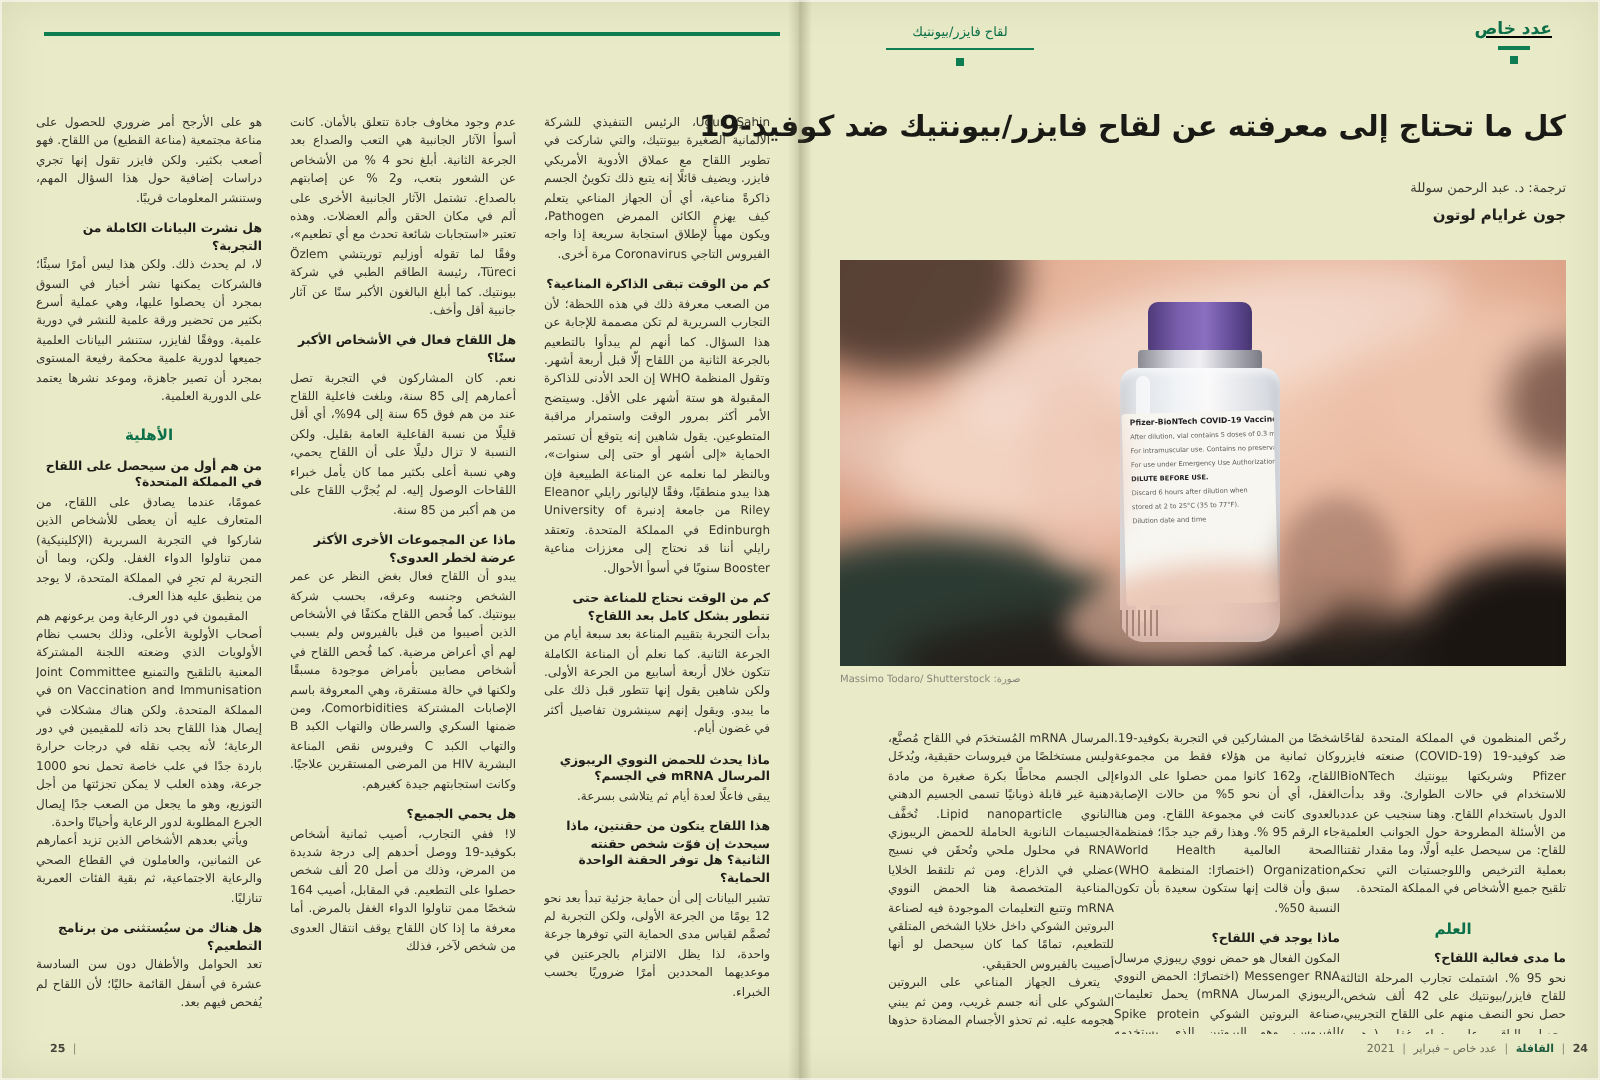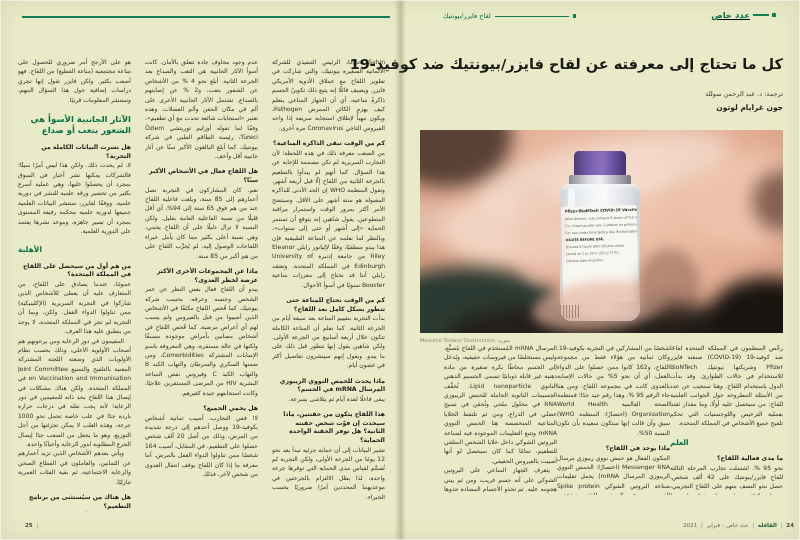--- a/index.html
+++ b/index.html
@@ -8,21 +8,21 @@
   .spread{position:relative;width:800px;height:540px;background:#e9eac7;}
   .spread::after{content:'';position:absolute;inset:0;pointer-events:none;
        box-shadow:inset 0 0 0 1px rgba(255,255,255,.55), inset 0 0 22px rgba(140,140,100,.20);}
   .seam{position:absolute;left:394px;top:0;width:12px;height:100%;
        background:linear-gradient(90deg,rgba(100,100,70,0) 0%,rgba(100,100,70,.20) 42%,rgba(90,90,60,.30) 50%,rgba(100,100,70,0) 100%);}
   .page{position:absolute;top:0;width:400px;height:540px;}
   .page-left{left:0;} .page-right{left:400px;}
 
   
   .toprule{position:absolute;left:22px;top:16px;width:368px;height:2px;background:#0e7e52;}
-  .hdr{position:absolute;display:flex;align-items:center;direction:ltr;}
+  .hdr{position:absolute;display:flex;align-items:center;direction:ltr;flex-direction:column;}
   .hdr-issue{top:10px;right:24px;gap:3px;text-decoration:underline;}
   .hdr-issue .txt{color:#0b6f49;font-weight:bold;font-size:8.5px;}
   .hdr-issue .ln{width:16px;height:2px;background:#0e7e52;}
   .hdr-issue .sq{width:4px;height:4px;background:#0e7e52;}
   .hdr-topic{top:12px;left:43px;gap:4px;}
   .hdr-topic .txt{color:#0b6f49;font-size:6.5px;}
   .hdr-topic .ln{width:74px;height:1px;background:#0e7e52;}
   .hdr-topic .sq{width:3.5px;height:3.5px;background:#0e7e52;}
 
   .title{position:absolute;top:56px;right:17px;left:4px;margin:0;text-align:right;direction:rtl;
@@ -64,28 +64,28 @@
        background:repeating-linear-gradient(90deg,#222 0 1px,transparent 1px 3px);}
   .finger{position:absolute;border-radius:50%;filter:blur(6px);}
   .f1{left:112px;top:152px;width:135px;height:48px;background:rgba(230,180,158,.68);transform:rotate(-6deg);}
   .f2{left:92px;top:58px;width:52px;height:95px;background:rgba(238,196,178,.5);}
   .f3{left:218px;top:118px;width:62px;height:75px;background:rgba(90,60,48,.35);}
 
   .caption{position:absolute;top:337px;left:20px;direction:rtl;font-size:5px;color:#85857a;}
 
   
   .cols{position:absolute;display:grid;direction:rtl;}
-  .cols-right{left:20px;top:343px;width:363px;grid-template-columns:113px 113px 113px;column-gap:0;}
+  .cols-right{left:20px;top:365px;width:363px;grid-template-columns:113px 113px 113px;column-gap:0;}
   .cols-left{left:18px;top:57px;width:367px;grid-template-columns:113px 113px 113px;column-gap:14px;}
   .col{font-size:6px;line-height:9.4px;color:#34342c;text-align:justify;overflow:hidden;max-height:455px;}
   .cols-right .col{max-height:152px;}
   .b-p{margin:0;}
   .b-pi{margin:0;text-indent:7px;}
   .b-h{font-weight:bold;font-size:6.2px;line-height:8.6px;color:#1e1e19;margin-top:7px;text-align:right;}
-  .b-hg{font-weight:bold;font-size:7.5px;color:#0b7049;margin-top:10px;margin-bottom:2px;text-align:left;}
+  .b-hg{font-weight:bold;font-size:7.5px;color:#0b7049;margin-top:10px;margin-bottom:2px;text-align:center;}
   .b-hgx{font-weight:bold;font-size:8.5px;line-height:11px;color:#0b7049;margin:10px 0 4px;text-align:right;}
 
   
   .footer{position:absolute;bottom:12px;font-size:5.5px;color:#6b6b5c;}
   .footer-right{right:6px;direction:rtl;}
   .footer-left{left:25px;direction:ltr;}
   .fmag{font-weight:bold;color:#1f5c40;}
   .fp{font-weight:bold;color:#45453a;}
   .fsep{margin:0 2px;color:#8a8a78;}
 </style>
@@ -112,21 +112,20 @@
           <div class="b-p">عدم وجود مخاوف جادة تتعلق بالأمان. كانت أسوأ الآثار الجانبية هي التعب والصداع بعد الجرعة الثانية. أبلغ نحو 4 % من الأشخاص عن الشعور بتعب، و2 % عن إصابتهم بالصداع. تشتمل الآثار الجانبية الأخرى على ألم في مكان الحقن وألم العضلات. وهذه تعتبر «استجابات شائعة تحدث مع أي تطعيم»، وفقًا لما تقوله أوزليم توريتشي Özlem Türeci، رئيسة الطاقم الطبي في شركة بيونتيك. كما أبلغ البالغون الأكبر سنًا عن آثار جانبية أقل وأخف.</div>
           <div class="b-h">هل اللقاح فعال في الأشخاص الأكبر سنًا؟</div>
           <div class="b-p">نعم. كان المشاركون في التجربة تصل أعمارهم إلى 85 سنة، وبلغت فاعلية اللقاح عند من هم فوق 65 سنة إلى 94%، أي أقل قليلًا من نسبة الفاعلية العامة بقليل. ولكن النسبة لا تزال دليلًا على أن اللقاح يحمي، وهي نسبة أعلى بكثير مما كان يأمل خبراء اللقاحات الوصول إليه. لم يُجرَّب اللقاح على من هم أكبر من 85 سنة.</div>
           <div class="b-h">ماذا عن المجموعات الأخرى الأكثر عرضة لخطر العدوى؟</div>
           <div class="b-p">يبدو أن اللقاح فعال بغض النظر عن عمر الشخص وجنسه وعرقه، بحسب شركة بيونتيك. كما فُحص اللقاح مكثفًا في الأشخاص الذين أصيبوا من قبل بالفيروس ولم يسبب لهم أي أعراض مرضية. كما فُحص اللقاح في أشخاص مصابين بأمراض موجودة مسبقًا ولكنها في حالة مستقرة، وهي المعروفة باسم الإصابات المشتركة Comorbidities، ومن ضمنها السكري والسرطان والتهاب الكبد B والتهاب الكبد C وفيروس نقص المناعة البشرية HIV من المرضى المستقرين علاجيًا. وكانت استجابتهم جيدة كغيرهم.</div>
           <div class="b-h">هل يحمي الجميع؟</div>
           <div class="b-p">لا! ففي التجارب، أصيب ثمانية أشخاص بكوفيد-19 ووصل أحدهم إلى درجة شديدة من المرض، وذلك من أصل 20 ألف شخص حصلوا على التطعيم. في المقابل، أصيب 164 شخصًا ممن تناولوا الدواء الغفل بالمرض. أما معرفة ما إذا كان اللقاح يوقف انتقال العدوى من شخص لآخر، فذلك</div>
         </div>
         <div class="col">
           <div class="b-p">هو على الأرجح أمر ضروري للحصول على مناعة مجتمعية (مناعة القطيع) من اللقاح. فهو أصعب بكثير. ولكن فايزر تقول إنها تجري دراسات إضافية حول هذا السؤال المهم، وستنشر المعلومات قريبًا.</div>
-          <div class="b-hgx">الآثار الجانبية الأسوأ هي الشعور بتعب أو صداع</div>
           <div class="b-h">هل نشرت البيانات الكاملة من التجربة؟</div>
           <div class="b-p">لا، لم يحدث ذلك. ولكن هذا ليس أمرًا سيئًا؛ فالشركات يمكنها نشر أخبار في السوق بمجرد أن يحصلوا عليها، وهي عملية أسرع بكثير من تحضير ورقة علمية للنشر في دورية علمية. ووفقًا لفايزر، ستنشر البيانات العلمية جميعها لدورية علمية محكمة رفيعة المستوى بمجرد أن تصير جاهزة، وموعد نشرها يعتمد على الدورية العلمية.</div>
           <div class="b-hg">الأهلية</div>
           <div class="b-h">من هم أول من سيحصل على اللقاح في المملكة المتحدة؟</div>
           <div class="b-p">عمومًا، عندما يصادق على اللقاح، من المتعارف عليه أن يعطى للأشخاص الذين شاركوا في التجربة السريرية (الإكلينيكية) ممن تناولوا الدواء الغفل. ولكن، وبما أن التجربة لم تجرِ في المملكة المتحدة، لا يوجد من ينطبق عليه هذا العرف.</div>
           <div class="b-pi">المقيمون في دور الرعاية ومن يرعونهم هم أصحاب الأولوية الأعلى، وذلك بحسب نظام الأولويات الذي وضعته اللجنة المشتركة المعنية بالتلقيح والتمنيع Joint Committee on Vaccination and Immunisation في المملكة المتحدة. ولكن هناك مشكلات في إيصال هذا اللقاح بحد ذاته للمقيمين في دور الرعاية؛ لأنه يجب نقله في درجات حرارة باردة جدًا في علب خاصة تحمل نحو 1000 جرعة، وهذه العلب لا يمكن تجزئتها من أجل التوزيع، وهو ما يجعل من الصعب جدًا إيصال الجرع المطلوبة لدور الرعاية وأحيانًا واحدة.</div>
           <div class="b-pi">ويأتي بعدهم الأشخاص الذين تزيد أعمارهم عن الثمانين، والعاملون في القطاع الصحي والرعاية الاجتماعية، ثم بقية الفئات العمرية تنازليًا.</div>
           <div class="b-h">هل هناك من سيُستثنى من برنامج التطعيم؟</div>
           <div class="b-p">تعد الحوامل والأطفال دون سن السادسة عشرة في أسفل القائمة حاليًا؛ لأن اللقاح لم يُفحص فيهم بعد.</div>
         </div>

